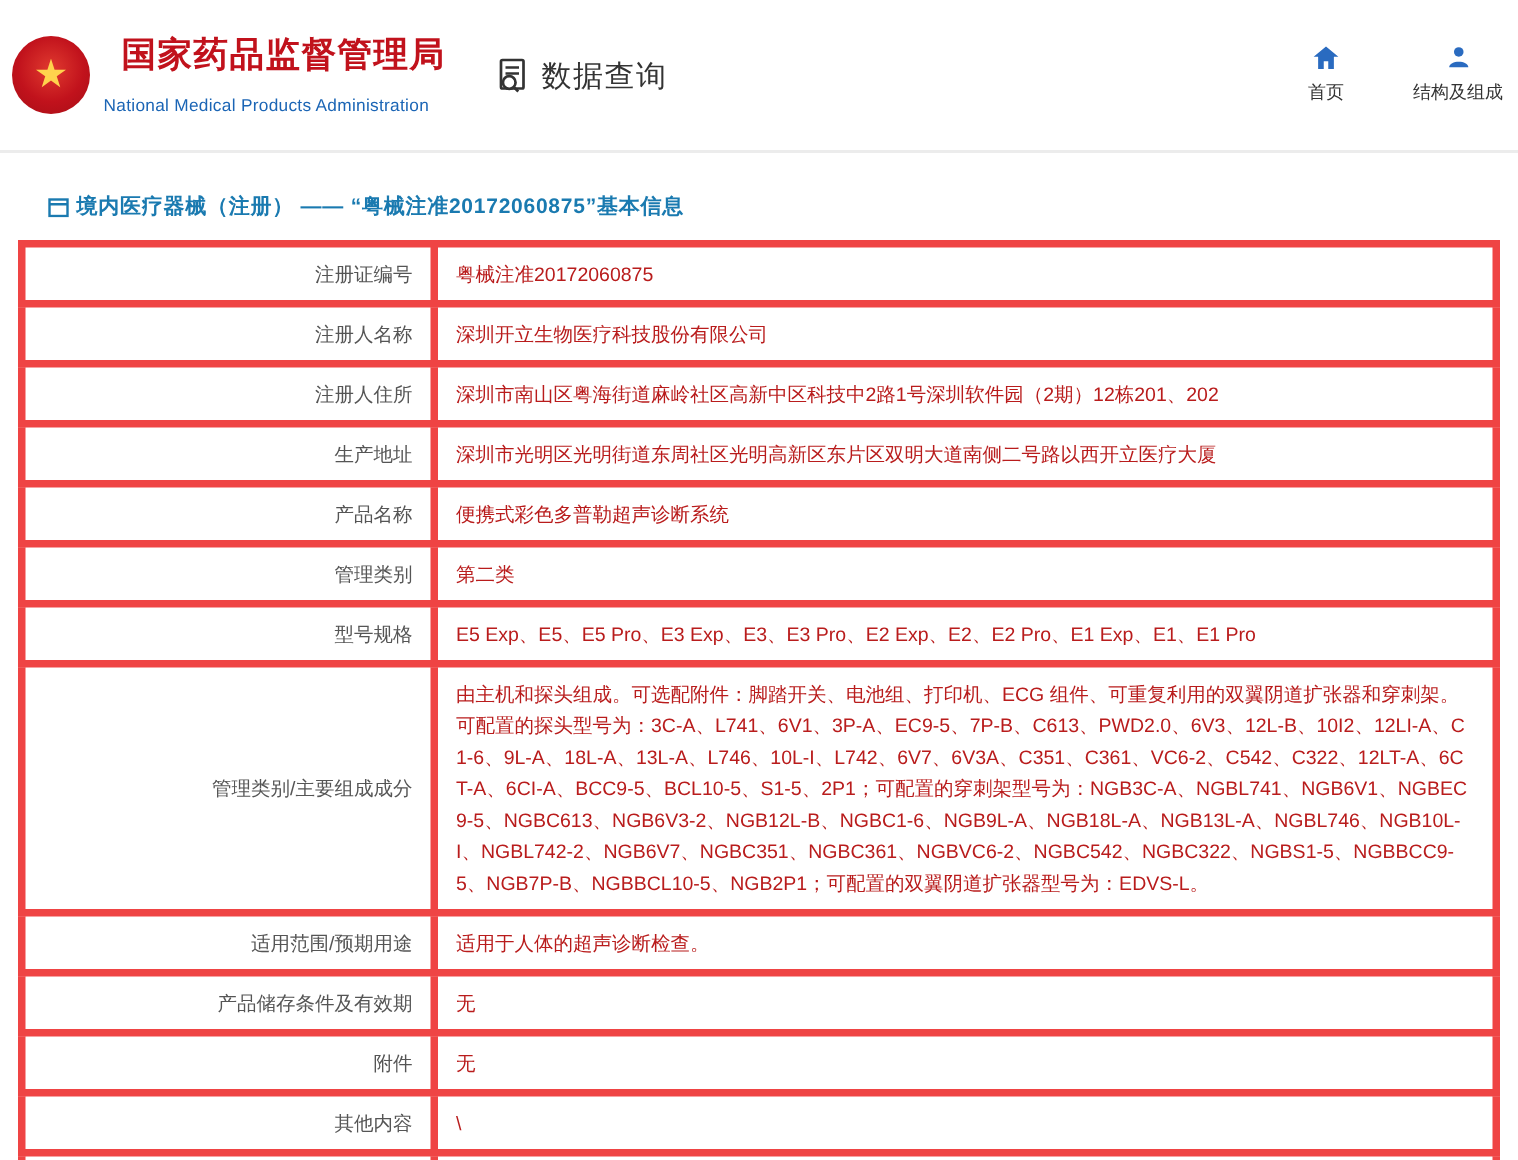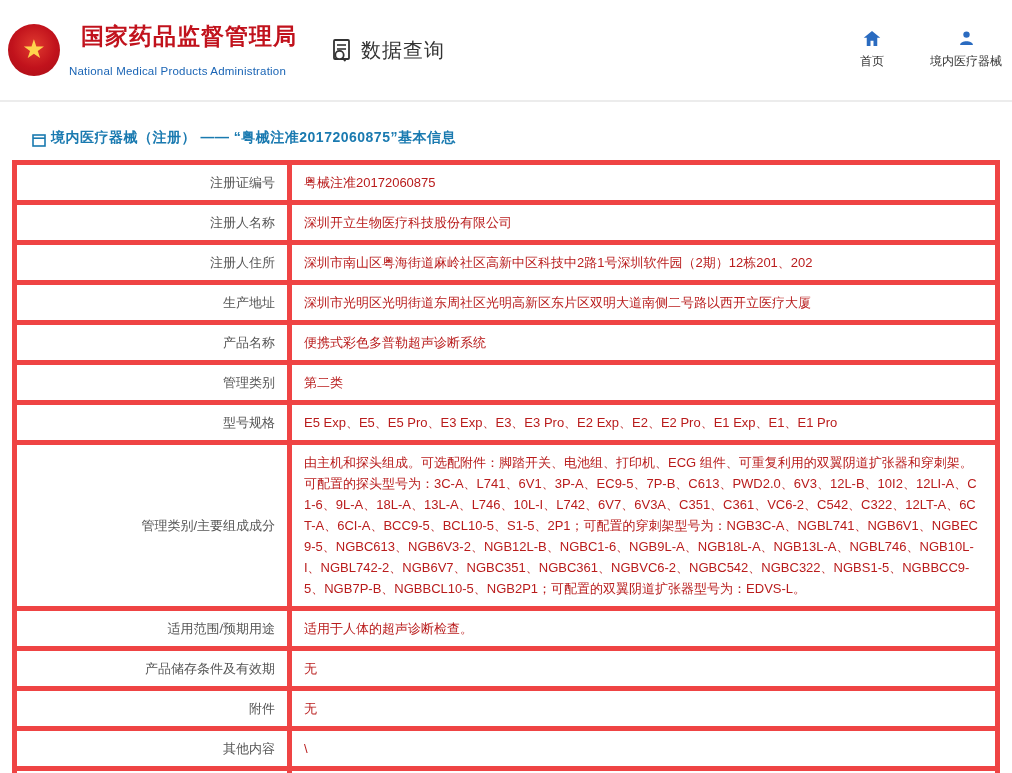--- a/index.html
+++ b/index.html
@@ -63,21 +63,21 @@
   }
   .nav-item svg { display: block; }
   .nav-item .nav-label { font-size: 12px; color: #333; margin-top: 6px; white-space: nowrap; }
   
   .breadcrumb {
     margin: 27px 12px 13px 12px;
     color: #1a7ab0;
     font-size: 14px;
     font-weight: bold;
     display: flex;
-    align-items: flex-end;
+    align-items: center;
     padding-left: 20px;
   }
   .breadcrumb svg { display: block; margin-right: 5px; }
   .breadcrumb .crumb-text { letter-spacing: 0.5px; }
   
   .info-table {
     width: 988px;
     margin: 0 12px;
     border-collapse: collapse;
     table-layout: fixed;
@@ -138,21 +138,21 @@
       </span>
       <span class="nav-label">首页</span>
     </a>
     <a class="nav-item">
       <span>
         <svg width="17" height="17" viewBox="0 0 24 24">
           <circle cx="12" cy="6.5" r="4.5" fill="#2a6bc0"></circle>
           <path d="M3 21 c0 -7 18 -7 18 0 Z" fill="#2a6bc0"></path>
         </svg>
       </span>
-      <span class="nav-label">境内医疗器械</span>
+      <span class="nav-label">结构及组成</span>
     </a>
   </nav>
 </header>
 
 <div class="breadcrumb">
   <span>
     <svg width="14" height="13" viewBox="0 0 14 13">
       <rect x="1" y="1" width="12" height="11" stroke="#1a7ab0" stroke-width="1.6" fill="none"></rect>
       <line x1="1" y1="4.2" x2="13" y2="4.2" stroke="#1a7ab0" stroke-width="1.6"></line>
     </svg>

